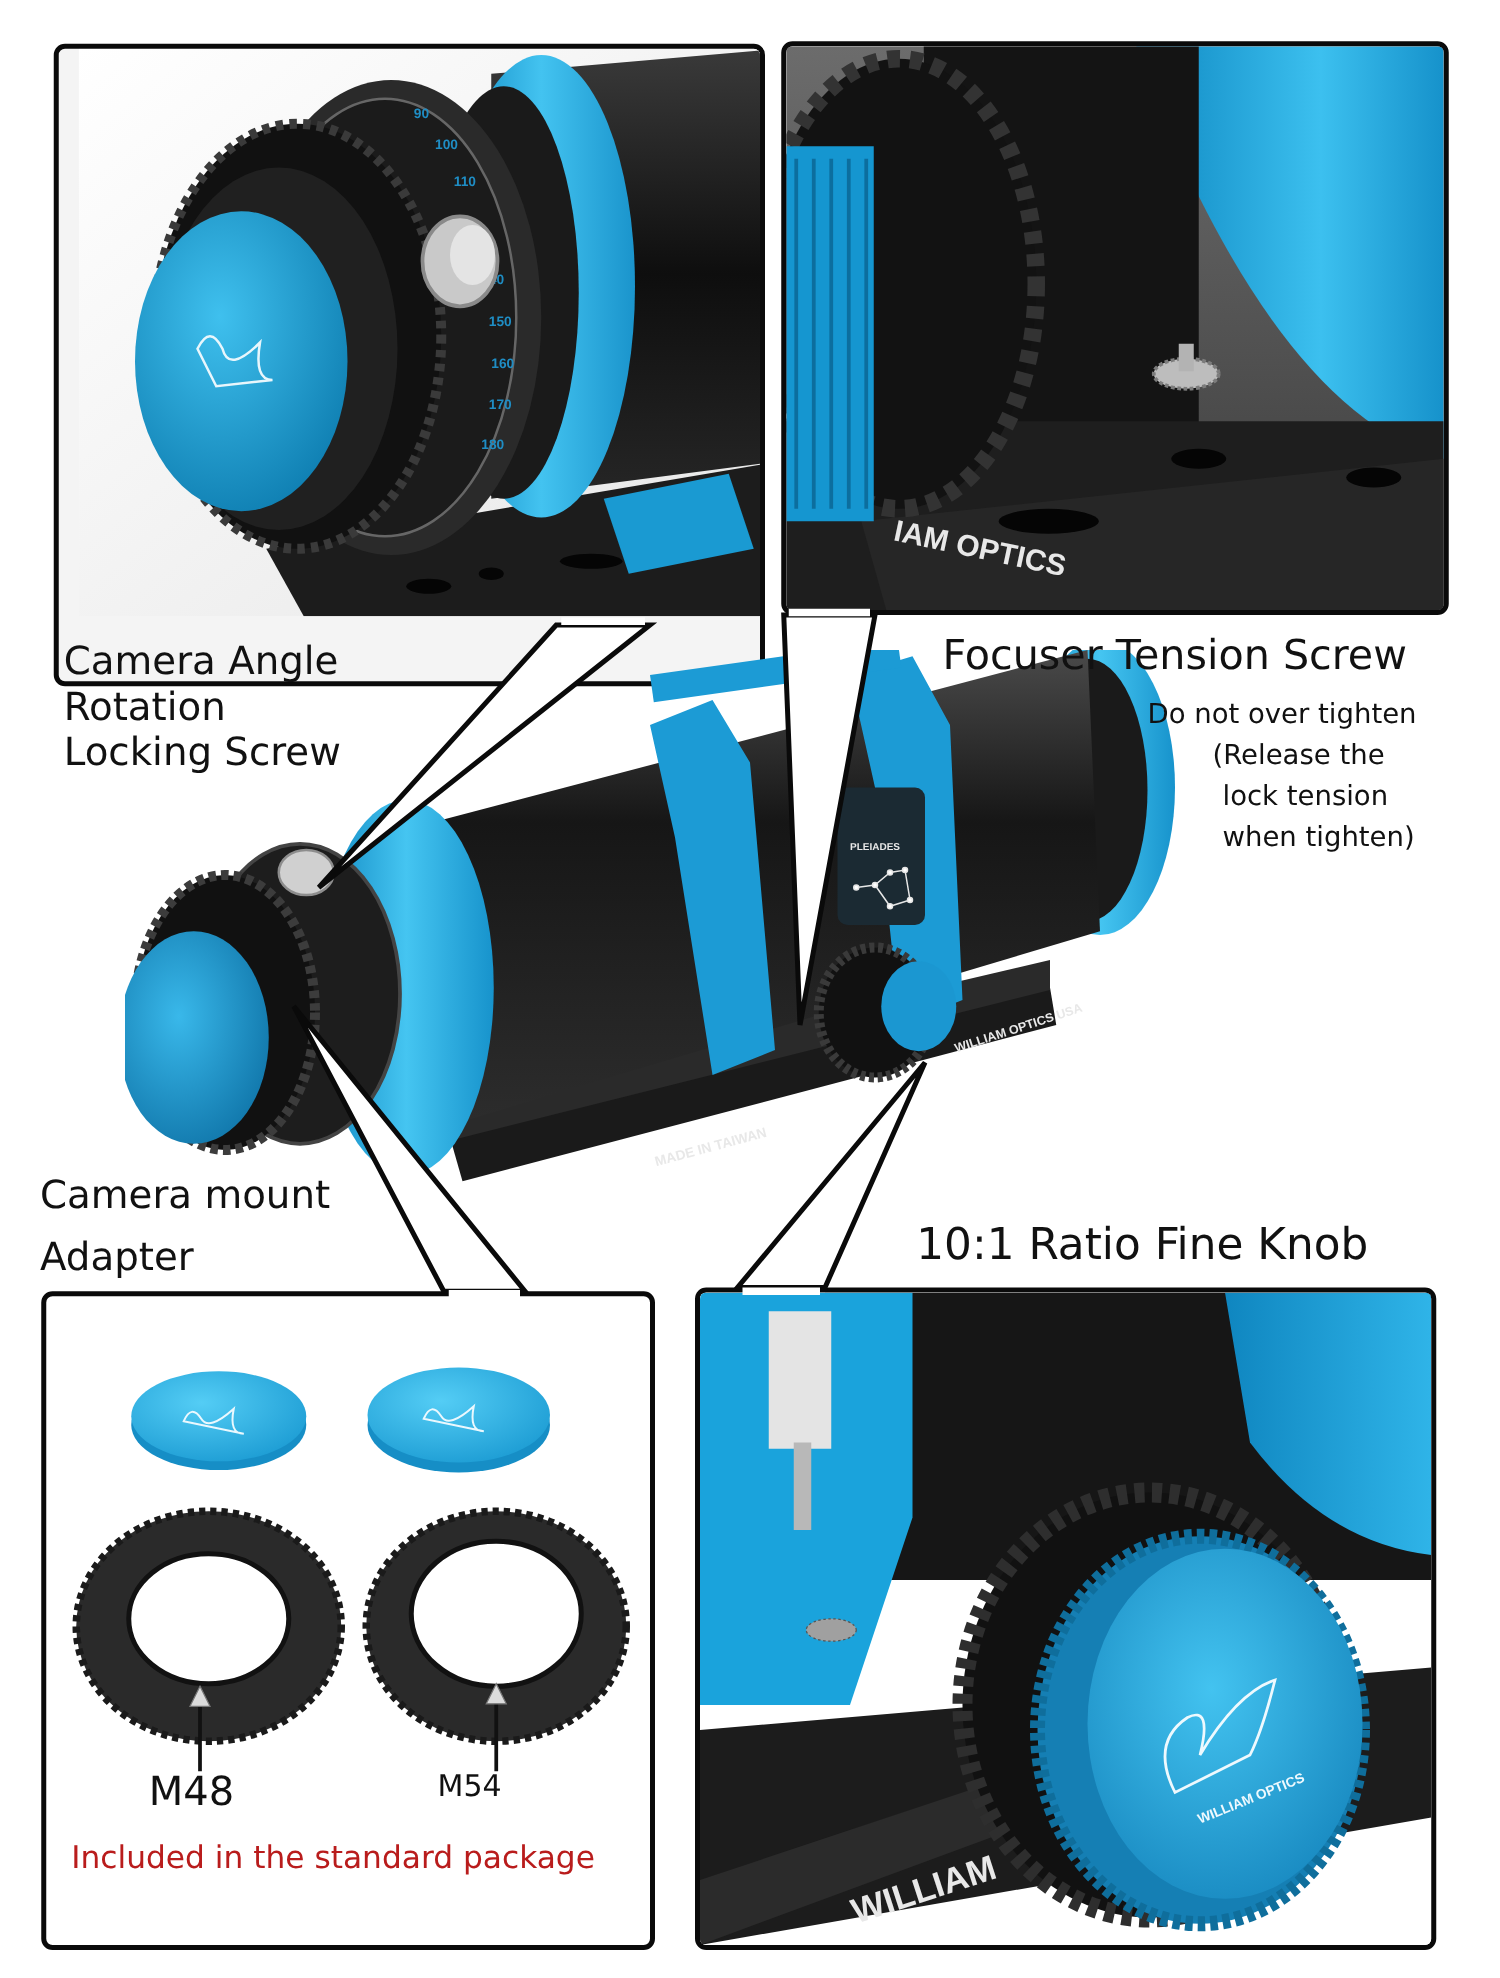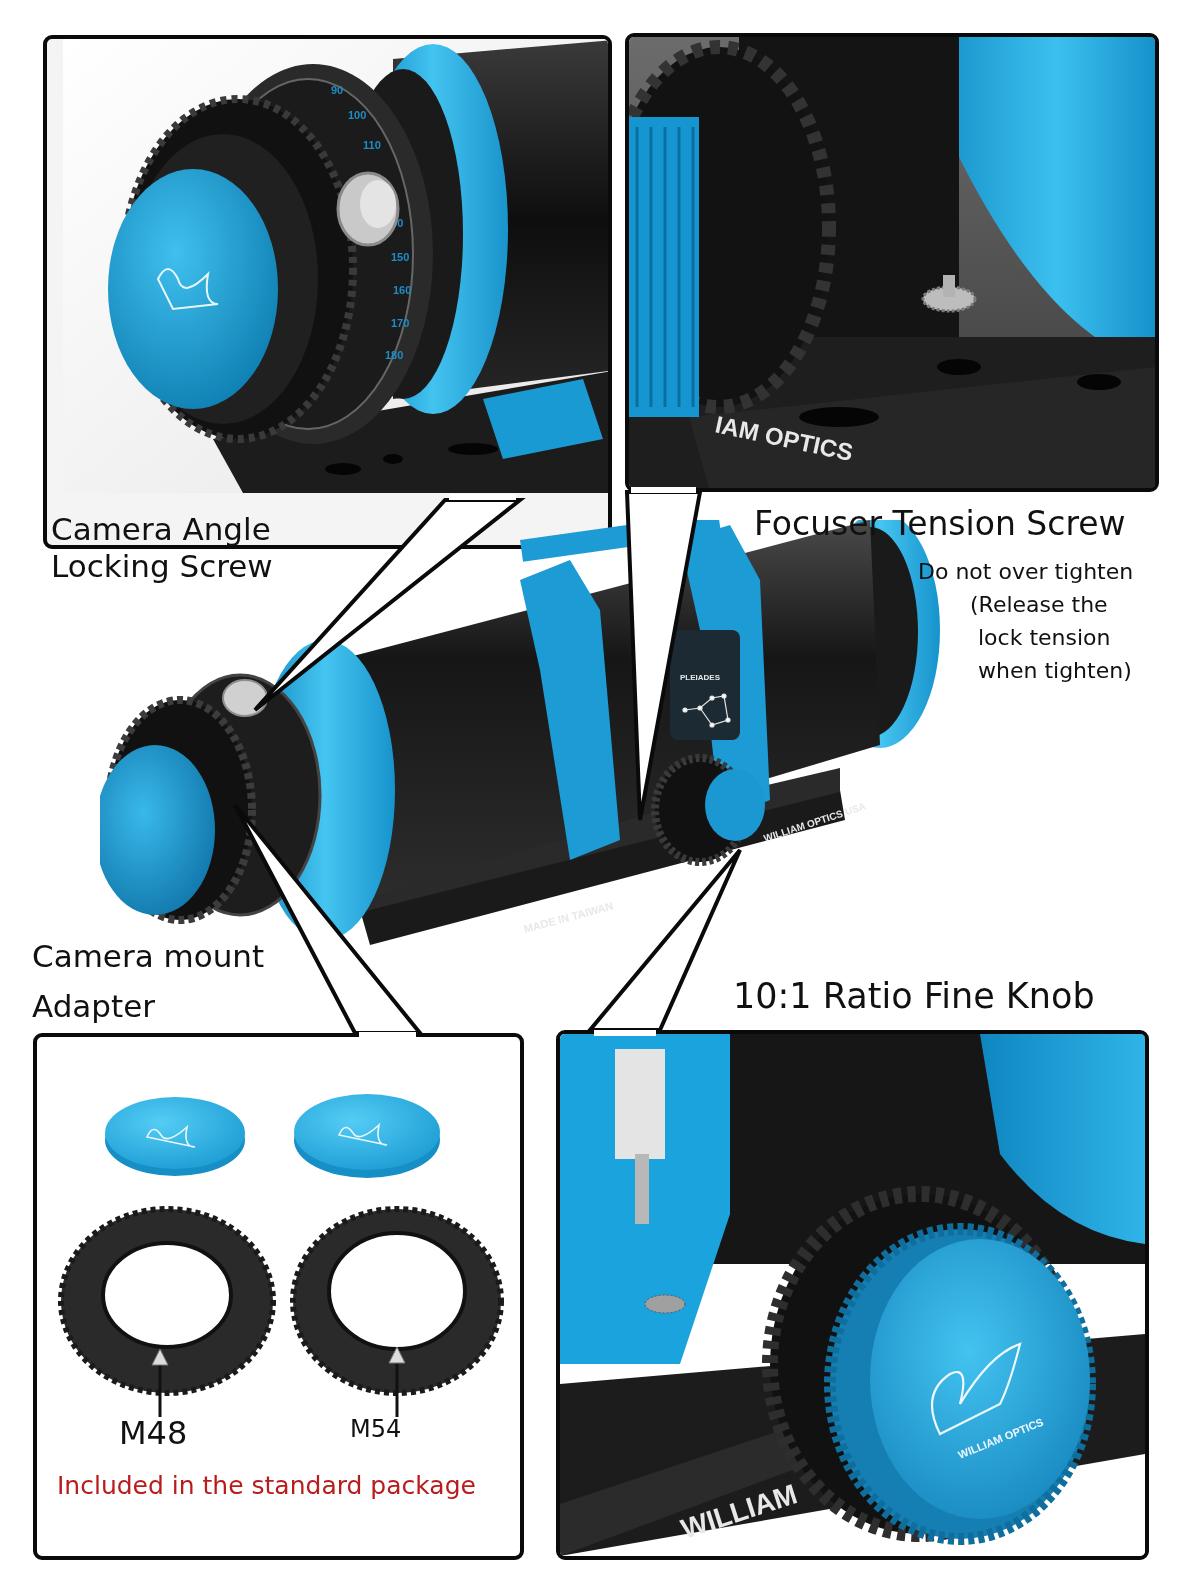--- a/index.html
+++ b/index.html
@@ -271,20 +271,21 @@
   <g stroke="#ffffff" stroke-width="6">
     <line x1="449" y1="497" x2="516" y2="497"></line>
     <line x1="631" y1="490" x2="696" y2="490"></line>
     <line x1="359" y1="1035" x2="416" y2="1035"></line>
     <line x1="594" y1="1033" x2="656" y2="1033"></line>
   </g>
 </svg>
 
 <div class="label" style="left:29px;top:511px;font-size:31px;margin-left:22px;">
   <div>Camera Angle</div>
+  <div>Rotation</div>
   <div>Locking Screw</div>
 </div>
 
 <div class="label" style="left:734px;top:505px;font-size:33px;margin-left:20px;">Focuser Tension Screw</div>
 <div class="label" style="left:918px;top:555px;font-size:22px;line-height:1.5;">
   <div>Do not over tighten</div>
   <div style="padding-left:52px;">(Release the</div>
   <div style="padding-left:60px;">lock tension</div>
   <div style="padding-left:60px;">when tighten)</div>
 </div>

